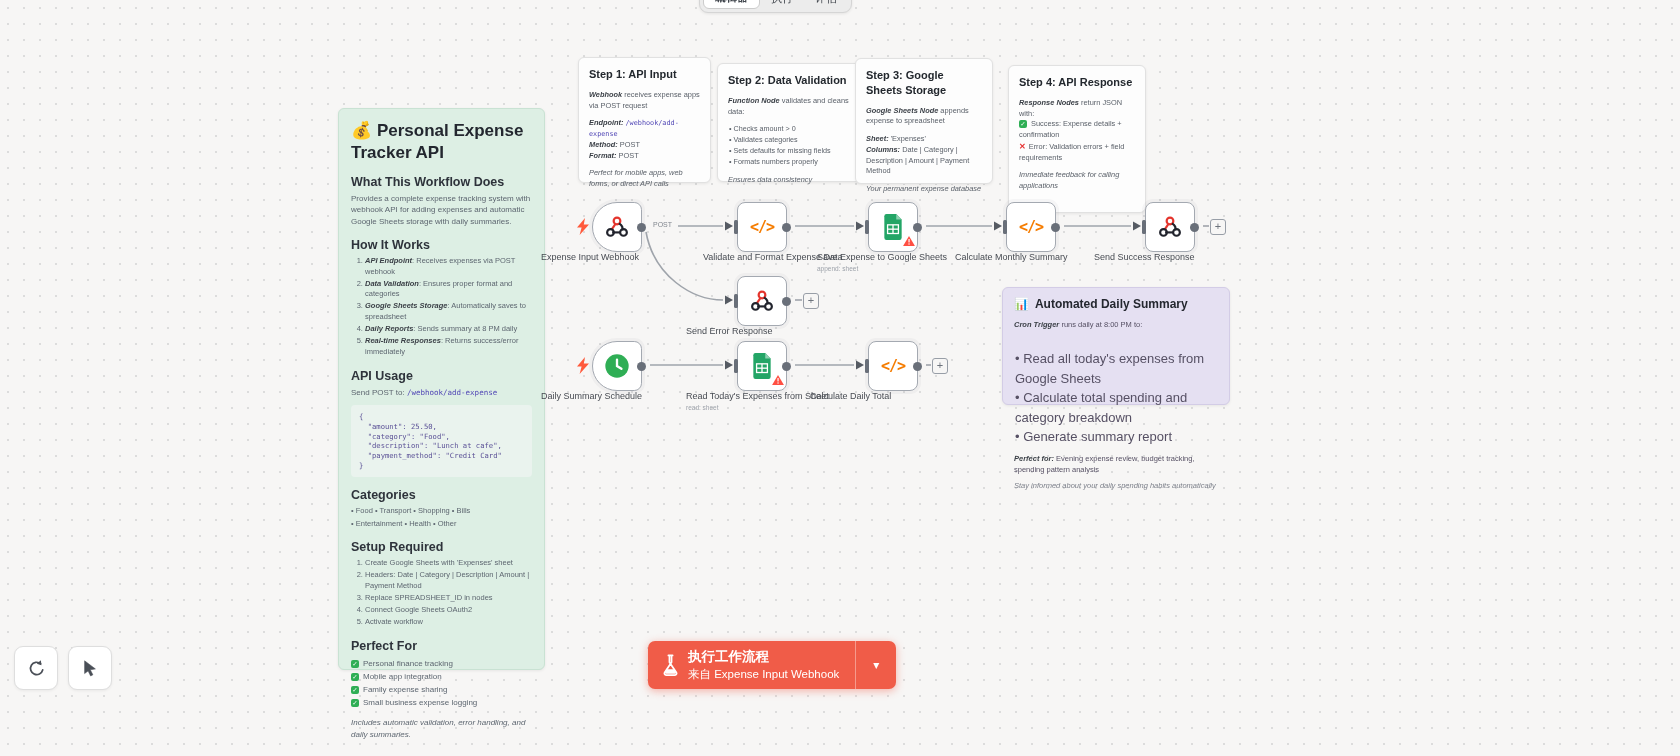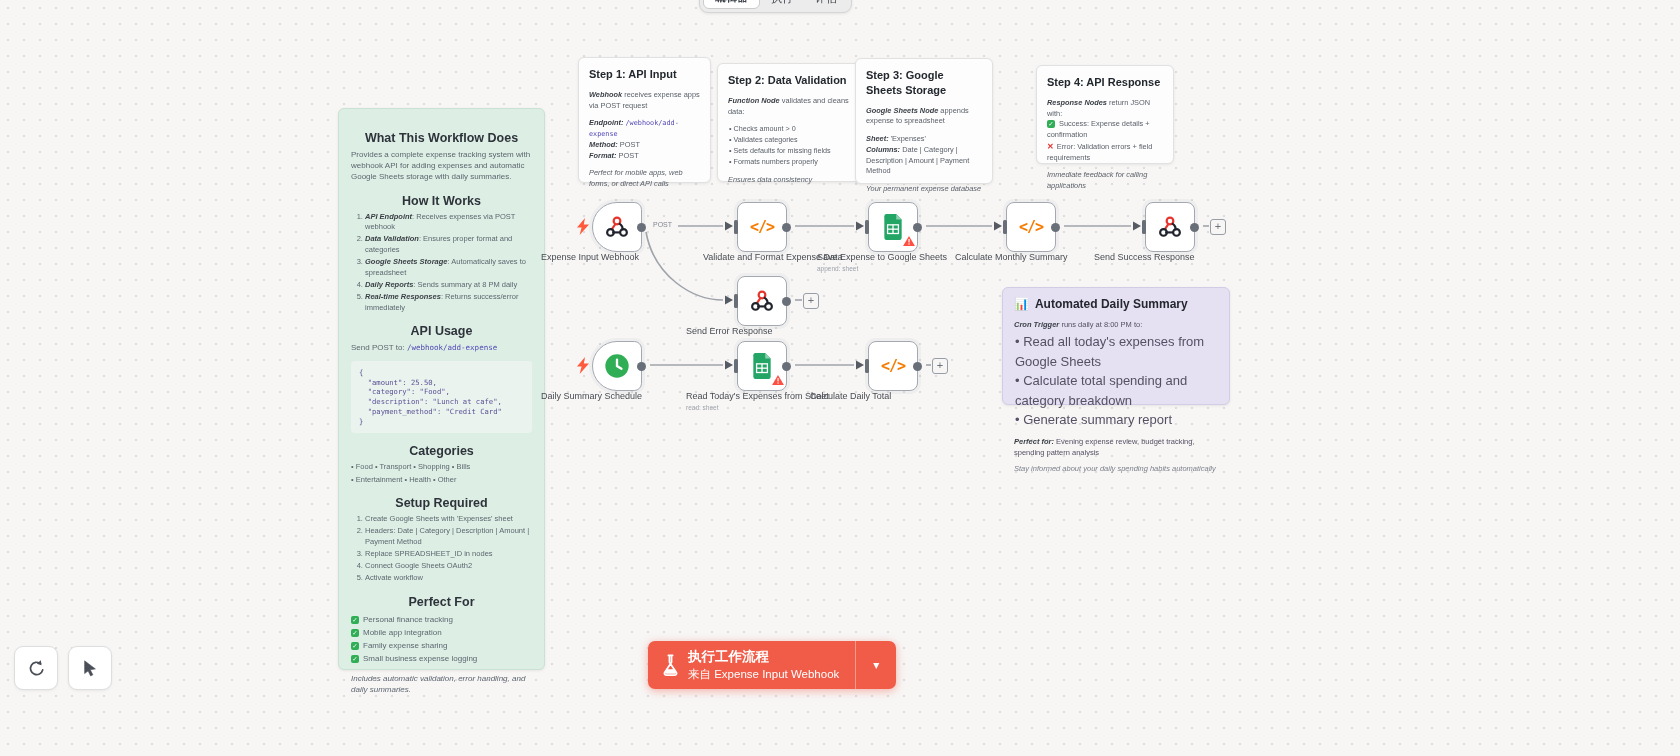--- a/index.html
+++ b/index.html
@@ -19,21 +19,21 @@
   .tab.active{background:#fff;border:1px solid #cccccc;font-weight:bold;}
 
   
   .note{position:absolute;box-sizing:border-box;border-radius:6px;z-index:1;
     box-shadow:0 1px 3px rgba(0,0,0,.07);}
   .note-green{background:#ddefe4;border:1px solid #c9e2d3;padding:11px 12px;color:#5d6670;}
   .note-white{background:#fdfdfd;border:1px solid #e1e1e1;padding:9px 10px;color:#5a6069;}
   .note-purple{background:#e5e0f2;border:1px solid #d3cce6;padding:9px 11px;color:#565064;}
 
   .note h1{font-size:17px;line-height:1.3;color:#23272f;margin:0 0 4px 0;font-weight:bold;}
-  .note h2{font-size:12.5px;color:#2e333b;margin:11px 0 4px 0;font-weight:bold;text-align:center;}
+  .note h2{font-size:12.5px;color:#2e333b;margin:11px 0 4px 0;font-weight:bold;}
   .note-white h3{font-size:11px;color:#23282e;margin:0 0 8px 0;font-weight:bold;line-height:1.35;}
   .note p{font-size:8px;line-height:1.4;margin:0 0 7px 0;}
   .note .it{font-style:italic;}
   .b{font-weight:bold;color:#3a3f46;font-style:italic;}
   .small-list{margin:0 0 7px 14px;padding:0;font-size:7.5px;line-height:1.45;}
   .small-list li{margin:0 0 1px 0;}
   .bullets{list-style:none;margin:0 0 7px 1px;padding:0;font-size:7.5px;line-height:1.5;}
   .bullets li:before{content:"• ";}
   .code-inline{font-family:"DejaVu Sans Mono","Liberation Mono",monospace;color:#5046b5;font-size:7.5px;}
   .codeblock{background:#eaf3ee;border-radius:4px;padding:7px 8px;white-space:pre;
@@ -87,20 +87,21 @@
 </head>
 <body>
 
 <div class="tabbar">
   <div class="tab active">编辑器</div>
   <div class="tab">执行</div>
   <div class="tab">评估</div>
 </div>
 
 <div class="note note-green" style="left:338px;top:108px;width:207px;height:562px;">
+  <h1><span>💰</span> <span>Personal Expense Tracker API</span></h1>
   <h2>What This Workflow Does</h2>
   <p>Provides a complete expense tracking system with webhook API for adding expenses and automatic Google Sheets storage with daily summaries.</p>
   <h2>How It Works</h2>
   <ol class="small-list">
     <li><span class="b">API Endpoint</span><span>: Receives expenses via POST webhook</span></li>
     <li><span class="b">Data Validation</span><span>: Ensures proper format and categories</span></li>
     <li><span class="b">Google Sheets Storage</span><span>: Automatically saves to spreadsheet</span></li>
     <li><span class="b">Daily Reports</span><span>: Sends summary at 8 PM daily</span></li>
     <li><span class="b">Real-time Responses</span><span>: Returns success/error immediately</span></li>
   </ol>
@@ -155,21 +156,21 @@
 </div>
 
 <div class="note note-white" style="left:855px;top:58px;width:138px;height:126px;">
   <h3>Step 3: Google Sheets Storage</h3>
   <p><span class="b">Google Sheets Node</span><span> appends expense to spreadsheet</span></p>
   <p><span class="b">Sheet:</span><span> 'Expenses'</span><br>
     <span class="b">Columns:</span><span> Date | Category | Description | Amount | Payment Method</span></p>
   <p class="it">Your permanent expense database</p>
 </div>
 
-<div class="note note-white" style="left:1036px;top:65px;width:138px;height:99px;">
+<div class="note note-white" style="left:1008px;top:65px;width:138px;height:148px;">
   <h3>Step 4: API Response</h3>
   <p><span class="b">Response Nodes</span><span> return JSON with:</span><br>
     <span class="chk">✓</span><span>Success: Expense details + confirmation</span><br>
     <span class="xmark">✕</span><span>Error: Validation errors + field requirements</span></p>
   <p class="it">Immediate feedback for calling applications</p>
 </div>
 
 <svg class="wires" width="1680" height="756" viewBox="0 0 1680 756">
   <g stroke="#9fa4ab" stroke-width="1.6" fill="none">
     <line x1="678" y1="226" x2="723" y2="226"></line>
@@ -314,21 +315,21 @@
   <span class="out-dot"></span>
 </div>
 <div class="nlabel" style="left:810px;top:391px;"><span>Calculate Daily Total</span></div>
 <div class="plus" style="left:932px;top:358px;">+</div>
 
 <div class="note note-purple" style="left:1002px;top:287px;width:228px;height:118px;">
   <h2>
       <span>📊</span>
       <span>Automated Daily Summary</span>
     </h2>
-  <p style="margin-bottom:2px;"><span class="b">Cron Trigger</span><span> runs daily at 8:00 PM to:</span></p>
+  <p style="margin-bottom:19px;"><span class="b">Cron Trigger</span><span> runs daily at 8:00 PM to:</span></p>
   <ul class="bullets" style="margin-bottom:6px;">
     <li>Read all today's expenses from Google Sheets</li>
     <li>Calculate total spending and category breakdown</li>
     <li>Generate summary report</li>
   </ul>
   <p style="margin-bottom:5px;"><span class="b">Perfect for:</span><span> Evening expense review, budget tracking, spending pattern analysis</span></p>
   <p class="note-footer">Stay informed about your daily spending habits automatically</p>
 </div>
 
 <div class="runbtn">

